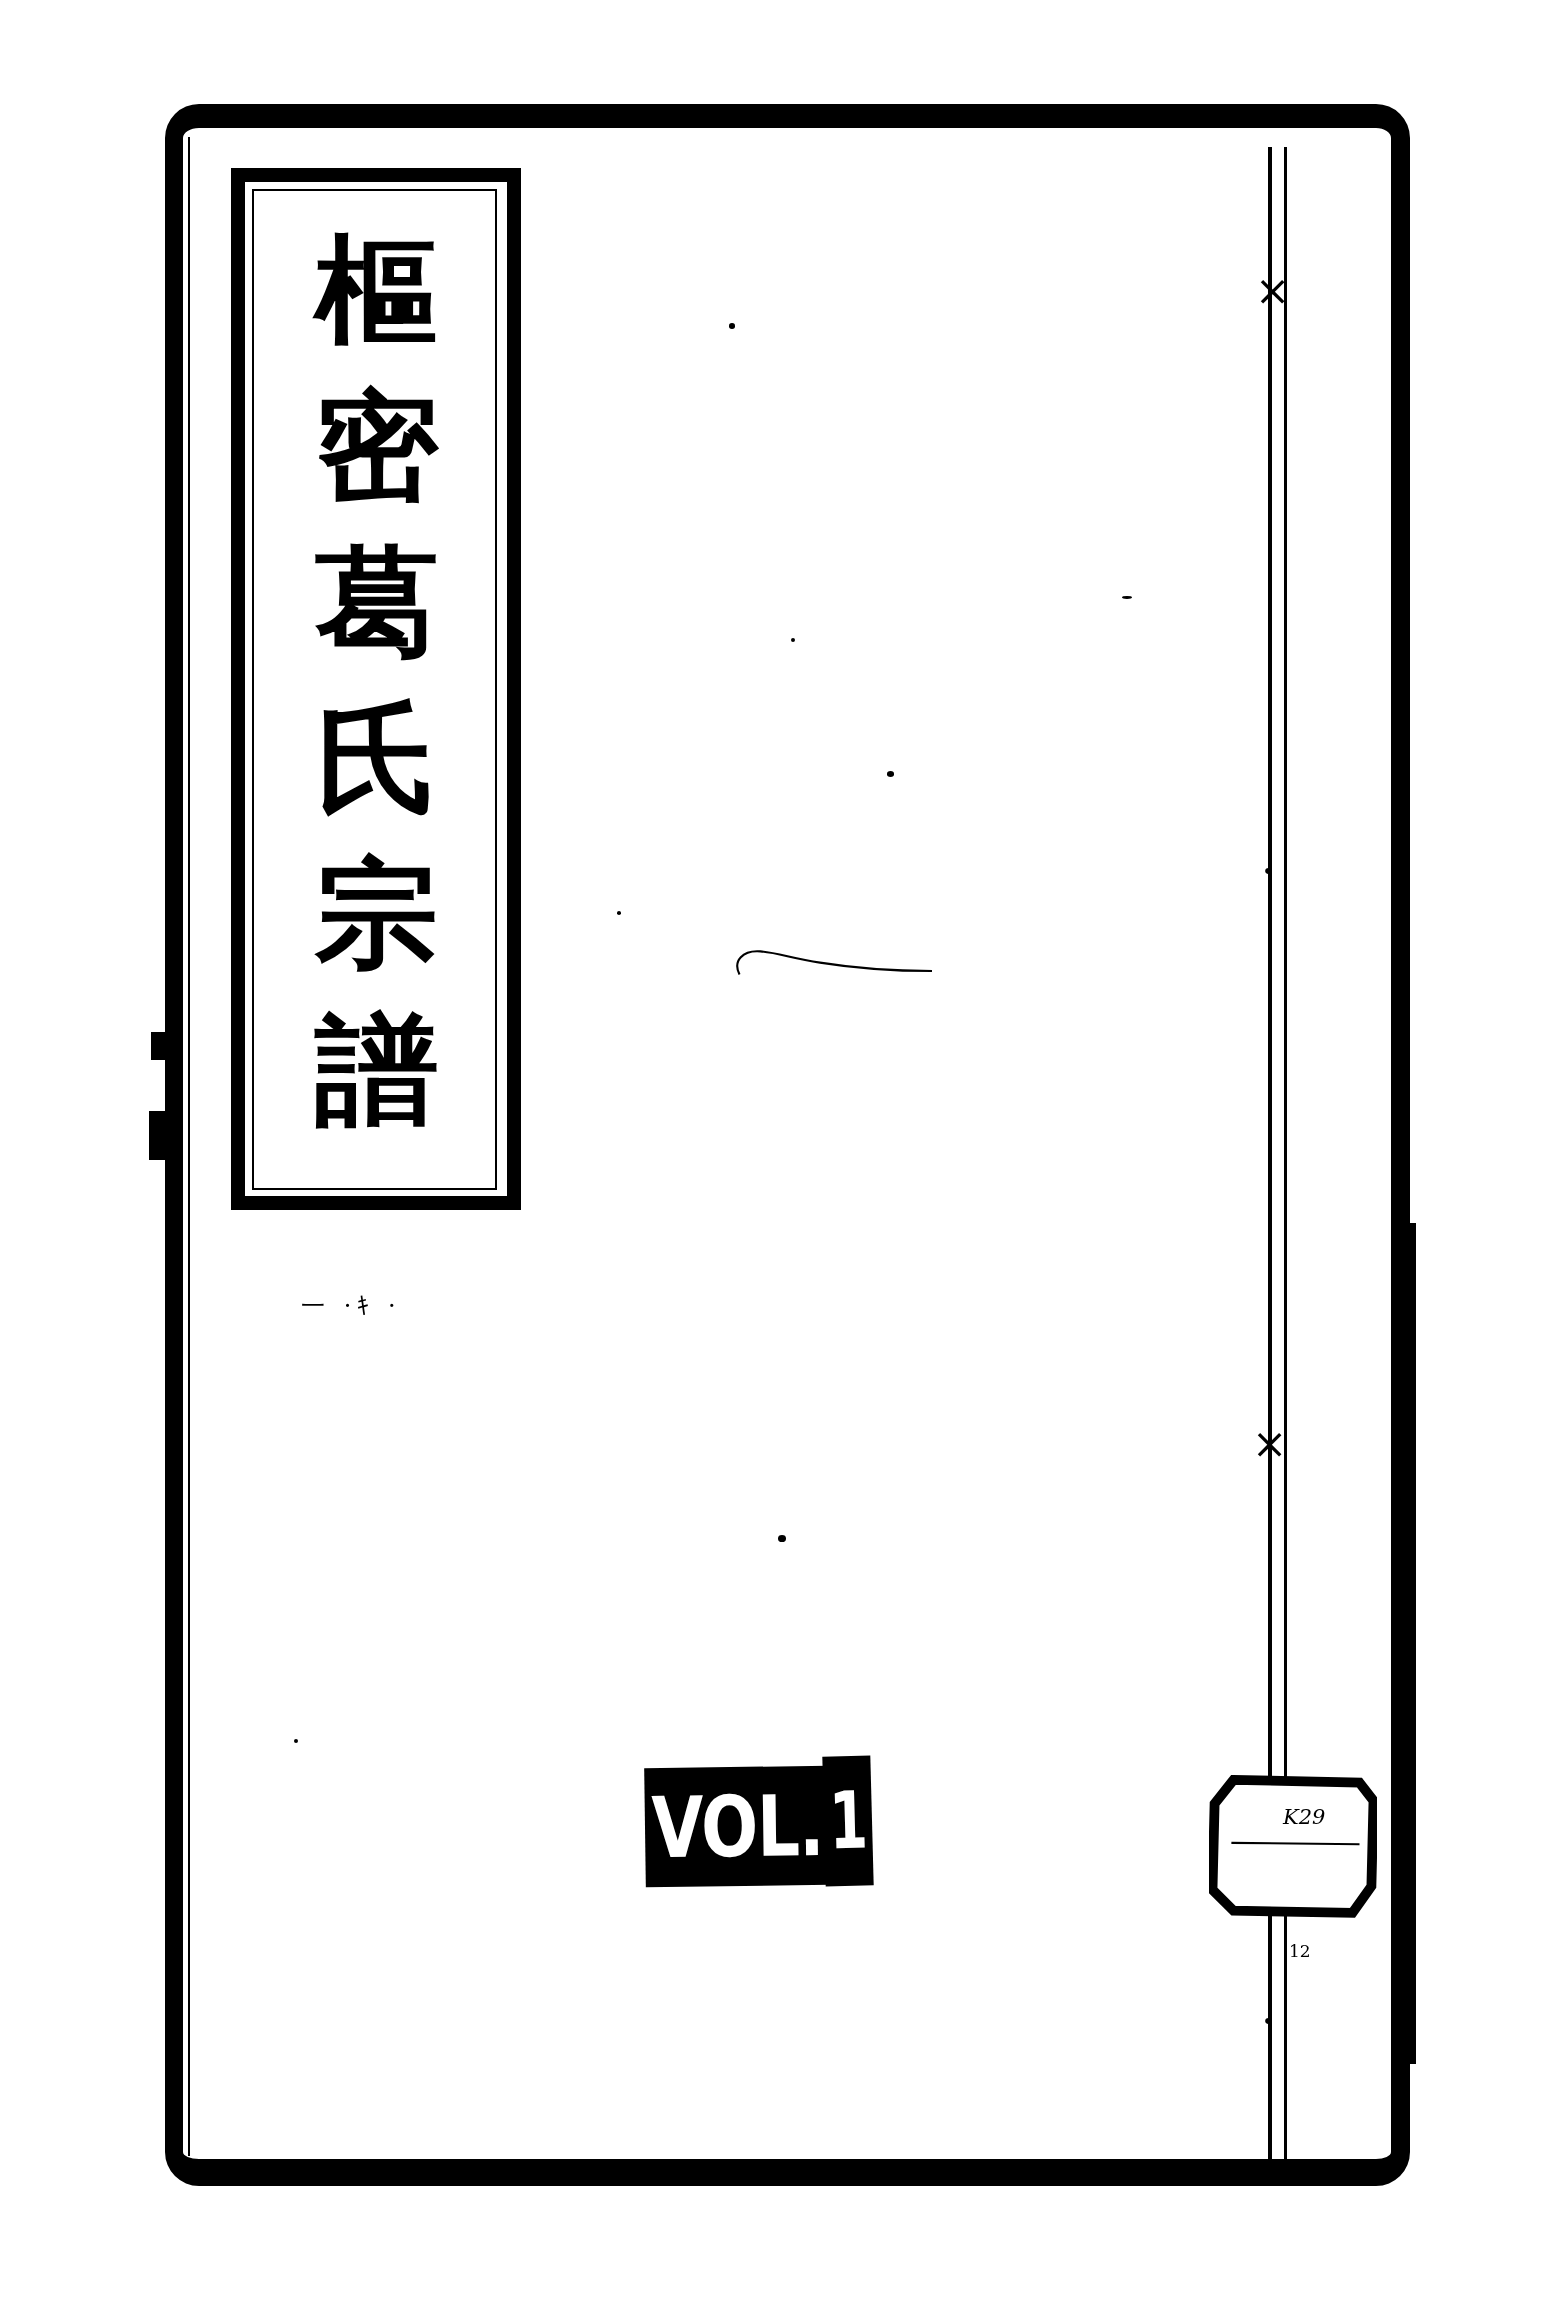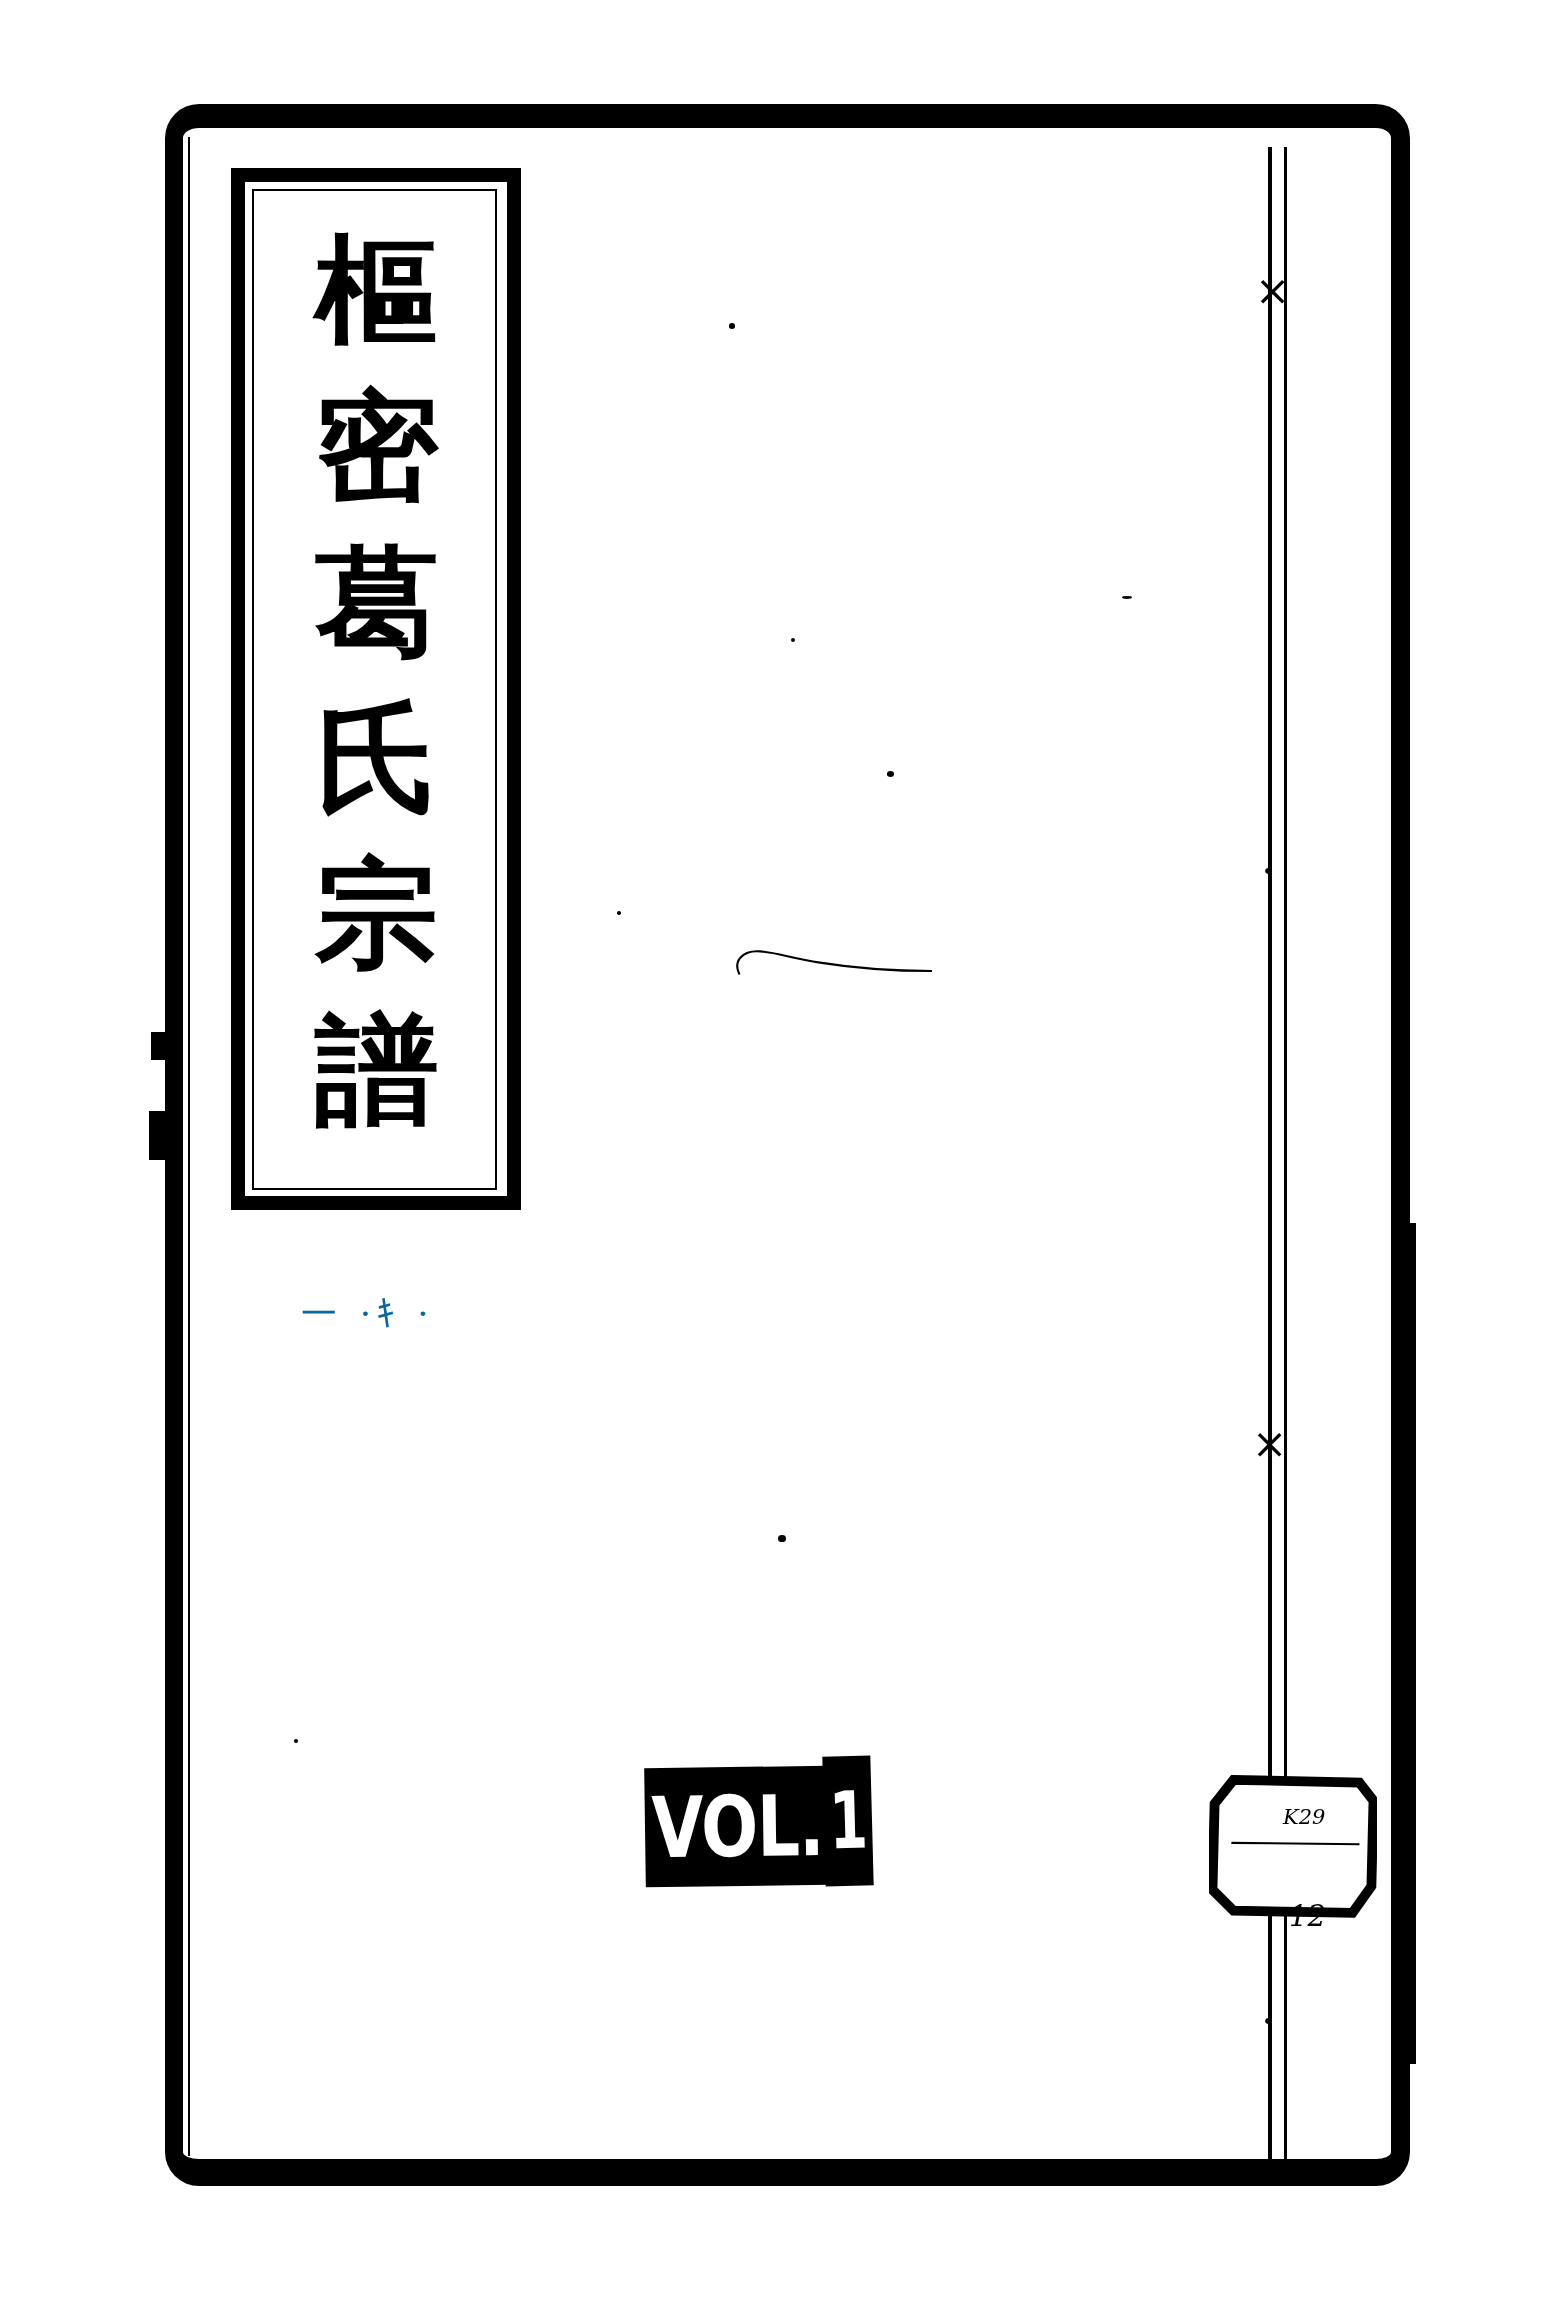--- a/index.html
+++ b/index.html
@@ -11,21 +11,21 @@
            border-top:24px solid #000; border-bottom:27px solid #000;
            border-left:18px solid #000; border-right:19.6px solid #000;
            box-sizing:border-box; background:#fff; }
   #cover-inner-line { left:188px; top:137px; width:1199px; height:2019px; border-left:2.1px solid #000; box-sizing:border-box; }
 
   
   #title-slip { left:231px; top:168px; width:290px; height:1042px; border:14px solid #000; box-sizing:border-box; background:#fff; }
   #title-slip-inner { left:252px; top:189px; width:245px; height:1001px; border:2.8px solid #000; box-sizing:border-box; }
   #title-text { left:254px; top:231px; width:245px; display:flex; flex-direction:column; align-items:center; }
   .title-char { font-family:"DejaVu Serif", serif; font-weight:bold; font-size:118px; line-height:1; height:156px; color:#000; transform:scaleX(1.05); }
-  #subtitle-mark { left:301px; top:1290px; font-size:36px; color:#0369a1; letter-spacing:5.6px; }
+  #subtitle-mark { left:301px; top:1290px; font-size:24px; color:#000000; letter-spacing:5.6px; }
 
   
   .spine-tab { background:#000; }
 
   
   .thread { background:#000; width:3.5px; }
   .knot { font-size:42px; color:#000; line-height:1; }
 
   
   #right-tab { left:1392px; top:1223px; width:24px; height:841px; background:#000; border-radius:12.6px 0 0 0; }
@@ -33,21 +33,21 @@
   
   #vol-label { left:645px; top:1767px; width:184px; height:119px; background:#000; transform:rotate(-0.8deg); display:flex; align-items:center; justify-content:center; }
   #vol-text { color:#fff; font-family:"DejaVu Sans", sans-serif; font-weight:bold; font-size:84px; letter-spacing:-1.4px; transform:scaleX(0.8); }
   #vol-tab { left:824px; top:1756px; width:48px; height:130px; background:#000; transform:rotate(-1.5deg); display:flex; align-items:center; justify-content:center; }
   #vol-num { color:#fff; font-family:"DejaVu Sans", sans-serif; font-weight:bold; font-size:79px; transform:scaleX(0.7); }
 
   
   #call-label { left:1209px; top:1774px; width:168px; height:144px; }
   #call-label svg { width:100%; height:100%; }
   #call-top { left:1283px; top:1805px; font-family:"DejaVu Serif", serif; font-style:italic; font-size:21px; color:#000; }
-  #call-bottom { left:1289px; top:1899px; font-family:"DejaVu Serif", serif; font-style:italic; font-size:29px; color:#000; }
+  #call-bottom { left:1289px; top:1941px; font-family:"DejaVu Serif", serif; font-size:17px; color:#000; }
 
   
   .speck { background:#000; border-radius:50%; }
   #scratch { left:729px; top:943px; width:210px; height:35px; }
 </style>
 </head>
 <body>
 
 <div id="cover" class="abs"></div>
 <div id="cover-inner-line" class="abs"></div>

